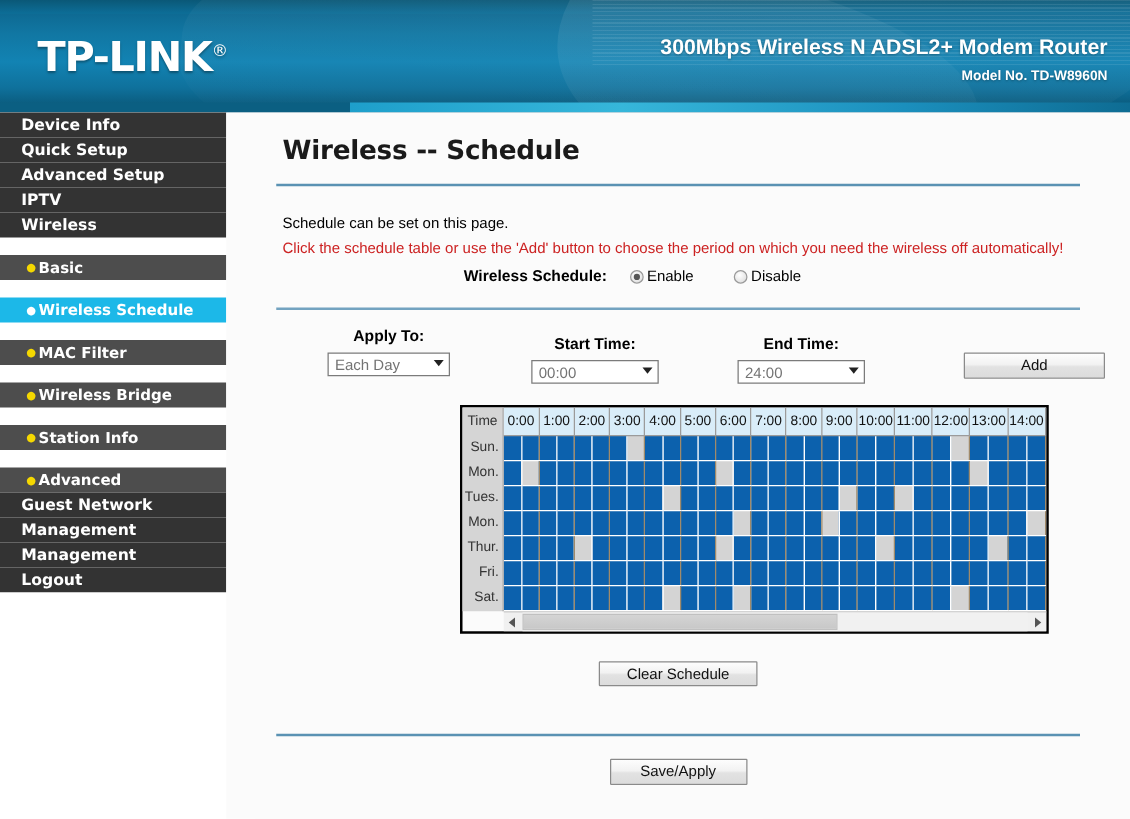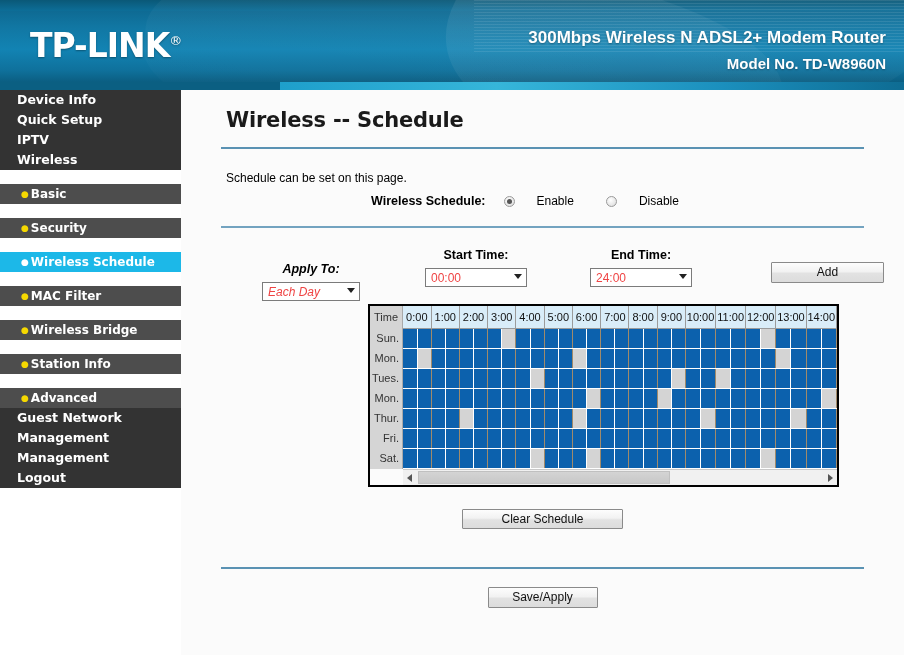--- a/index.html
+++ b/index.html
@@ -90,21 +90,21 @@
     font-size: 17px;
     font-weight: bold;
     text-shadow: 0 1px 2px rgba(0,0,0,0.3);
     white-space: nowrap;
   }
   .model-line2 {
     position: absolute;
     right: 18px;
     top: 55px;
     color: #ffffff;
-    font-size: 15px;
+    font-size: 11px;
     font-weight: bold;
     text-shadow: 0 1px 2px rgba(0,0,0,0.3);
     white-space: nowrap;
   }
   .banner-bottom {
     position: absolute;
     left: 0;
     bottom: 0;
     width: 904px;
     height: 8px;
@@ -215,21 +215,20 @@
   }
   .radio-group {
     display: flex;
     align-items: center;
   }
   .radio-opt {
     display: flex;
     align-items: center;
     margin-right: 32px;
     cursor: pointer;
-    gap: 19px;
   }
   .radio {
     width: 11px;
     height: 11px;
     border-radius: 50%;
     border: 1px solid #9a9a9a;
     background: radial-gradient(circle at 40% 35%, #ffffff 0%, #e4e4e4 70%, #cfcfcf 100%);
     margin-right: 3px;
     position: relative;
     box-sizing: border-box;
@@ -270,21 +269,21 @@
     box-sizing: border-box;
     cursor: pointer;
     text-align: left;
   }
   .select .val {
     display: block;
     line-height: 18px;
     padding-left: 5px;
     padding-right: 20px;
     font-size: 12px;
-    color: #ef4444;
+    color: #737373;
     white-space: nowrap;
     overflow: hidden;
   }
   .select .arrow {
     position: absolute;
     right: 4px;
     top: 5px;
     width: 0; height: 0;
     border-left: 4px solid transparent;
     border-right: 4px solid transparent;
@@ -434,21 +433,21 @@
     border-right: 5px solid #555;
   }
   .hscroll .arr.right i {
     right: 4px;
     border-left: 5px solid #555;
   }
 
   .btn-clear {
     display: block;
     margin: 22px auto 0 auto;
-    width: 161px;
+    width: 127px;
     height: 20px;
     line-height: 18px;
     text-align: center;
   }
   .rule-bottom {
     margin: 38px 40px 0 40px;
     height: 2px;
     background: #3d7fa6;
     opacity: 0.85;
   }
@@ -475,62 +474,63 @@
   <div class="model-line2">Model No. TD-W8960N</div>
   <div class="banner-bottom"></div>
 </div>
 
 <div class="body-wrap">
 
   <div class="sidebar">
     <div class="nav-list" id="nav-list">
         <div class="nav-item"><span>Device Info</span></div>
         <div class="nav-item"><span>Quick Setup</span></div>
+        <div class="nav-item"><span>Advanced Setup</span></div>
         <div class="nav-item"><span>IPTV</span></div>
         <div class="nav-item"><span>Wireless</span></div>
         <div class="nav-item sub"><span class="bullet">●</span><span>Basic</span></div>
-        <div class="nav-item sub"><span class="bullet">●</span><span>Security</span></div>
         <div class="nav-item sub active"><span class="bullet">●</span><span>Wireless Schedule</span></div>
         <div class="nav-item sub"><span class="bullet">●</span><span>MAC Filter</span></div>
         <div class="nav-item sub"><span class="bullet">●</span><span>Wireless Bridge</span></div>
         <div class="nav-item sub"><span class="bullet">●</span><span>Station Info</span></div>
         <div class="nav-item sub"><span class="bullet">●</span><span>Advanced</span></div>
         <div class="nav-item"><span>Guest Network</span></div>
         <div class="nav-item"><span>Management</span></div>
         <div class="nav-item"><span>Management</span></div>
         <div class="nav-item"><span>Logout</span></div>
       </div>
     <div class="sidebar-fill"></div>
   </div>
 
   <div class="main">
 
     <div class="page-title">Wireless -- Schedule</div>
     <div class="rule"></div>
 
     <div class="intro">Schedule can be set on this page.</div>
+    <div class="warn">Click the schedule table or use the 'Add' button to choose the period on which you need the wireless off automatically!</div>
 
     <div class="sched-row">
       <span class="sched-label">Wireless Schedule:</span>
       <span class="radio-group" id="radio-group">
           <span class="radio-opt">
             <span class="radio checked"></span>
             <span class="radio-text">Enable</span>
           </span>
           <span class="radio-opt">
             <span class="radio"></span>
             <span class="radio-text">Disable</span>
           </span>
         </span>
     </div>
 
     <div class="rule thin" style="margin-top:18px;"></div>
 
     <div class="controls">
-      <div class="ctl" style="left:45px; top:20px; width:170px;font-style:italic;">
+      <div class="ctl" style="left:45px; top:0; width:170px;">
         <span class="ctl-label">Apply To:</span>
         <span class="select" style="width:98px;">
           <span class="val">Each Day</span>
           <span class="arrow"></span>
         </span>
       </div>
 
       <div class="ctl" style="left:210px; top:6px; width:170px;">
         <span class="ctl-label">Start Time:</span>
         <span class="select" style="width:102px;">

